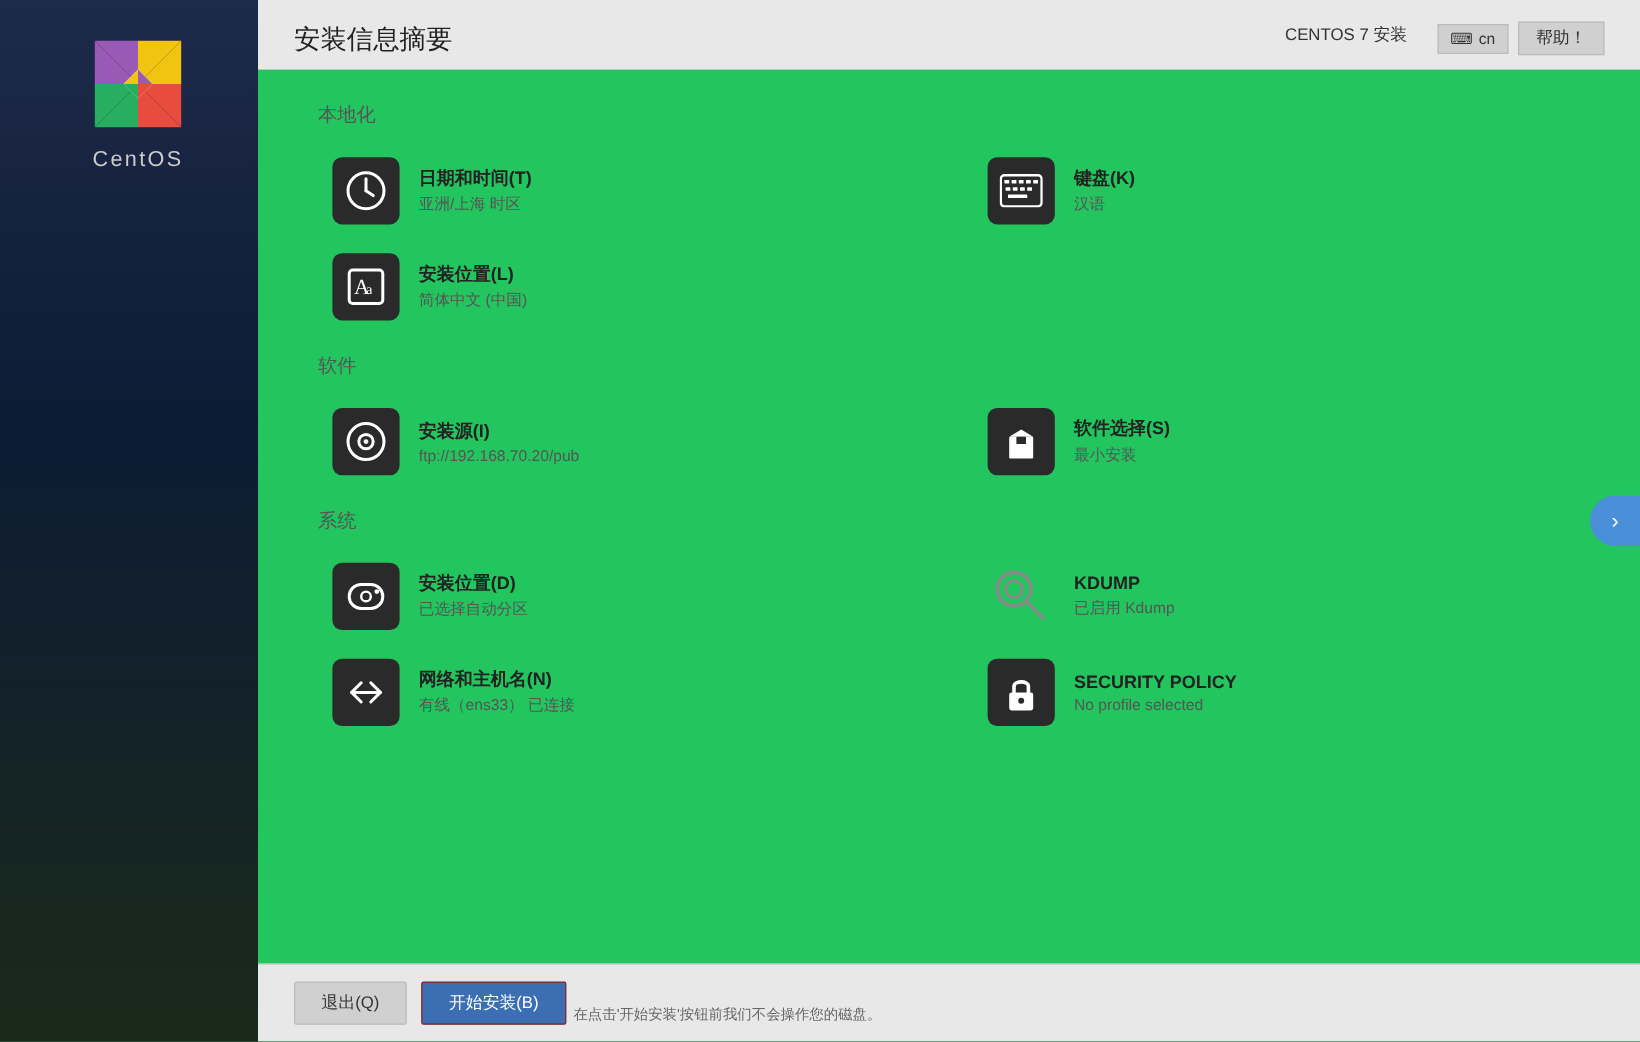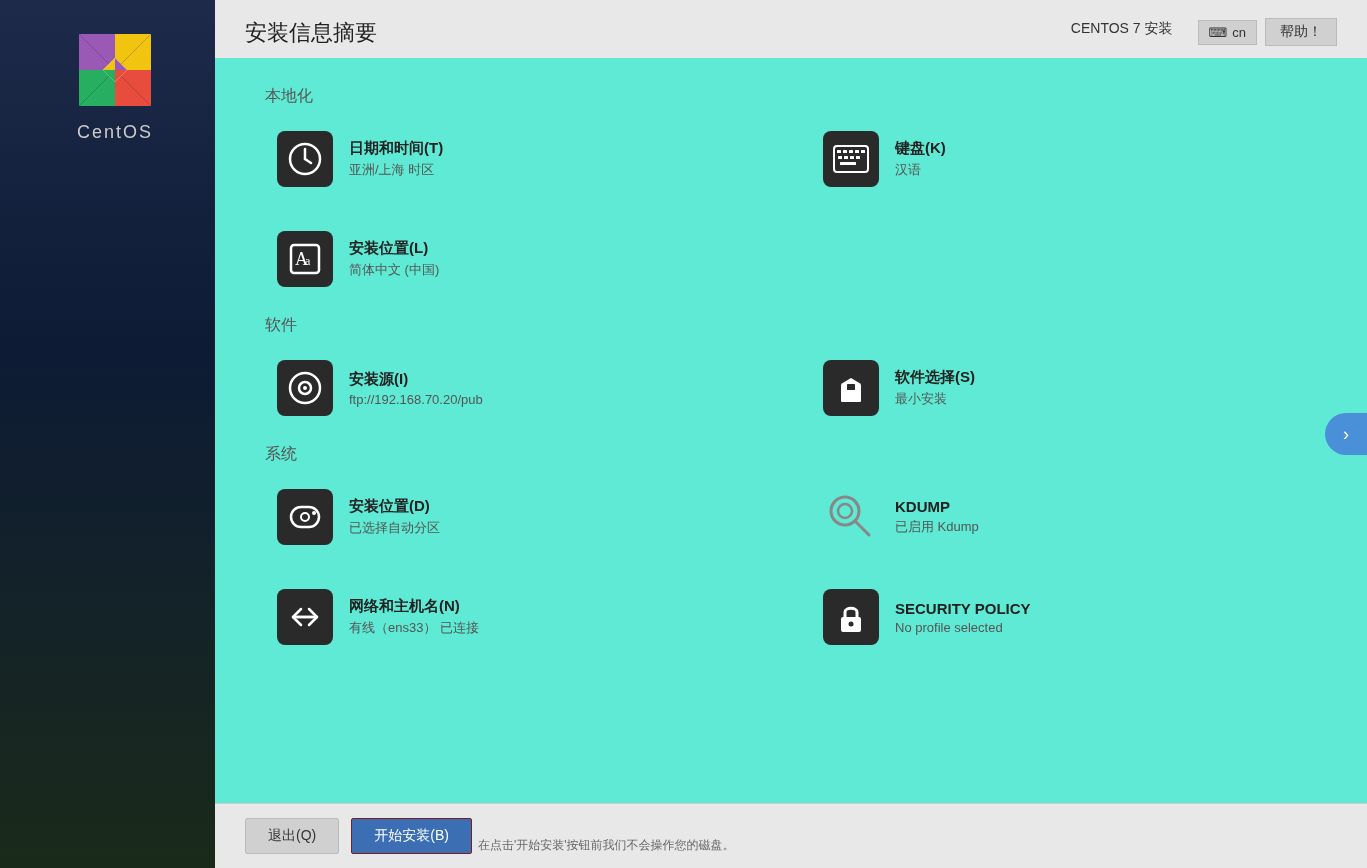--- a/index.html
+++ b/index.html
@@ -48,21 +48,21 @@
       display: flex;
       align-items: center;
       justify-content: center;
       color: white;
       font-size: 18px;
     }
 
     
     .main {
       flex: 1;
-      background: #5eead4;
+      background: #22c55e;
       display: flex;
       flex-direction: column;
       height: 868px;
     }
 
     
     .header {
       background: #e8e8e8;
       padding: 18px 30px 10px 30px;
       display: flex;
@@ -123,21 +123,21 @@
       font-size: 16px;
       color: #555;
       margin: 18px 0 14px 0;
       font-weight: normal;
     }
 
     
     .items-grid {
       display: grid;
       grid-template-columns: 1fr 1fr;
-      gap: 24px 40px;
+      gap: 4px 40px;
       margin-bottom: 4px;
     }
 
     .item-card {
       display: flex;
       align-items: center;
       gap: 16px;
       padding: 10px 12px;
       cursor: pointer;
       border-radius: 3px;

